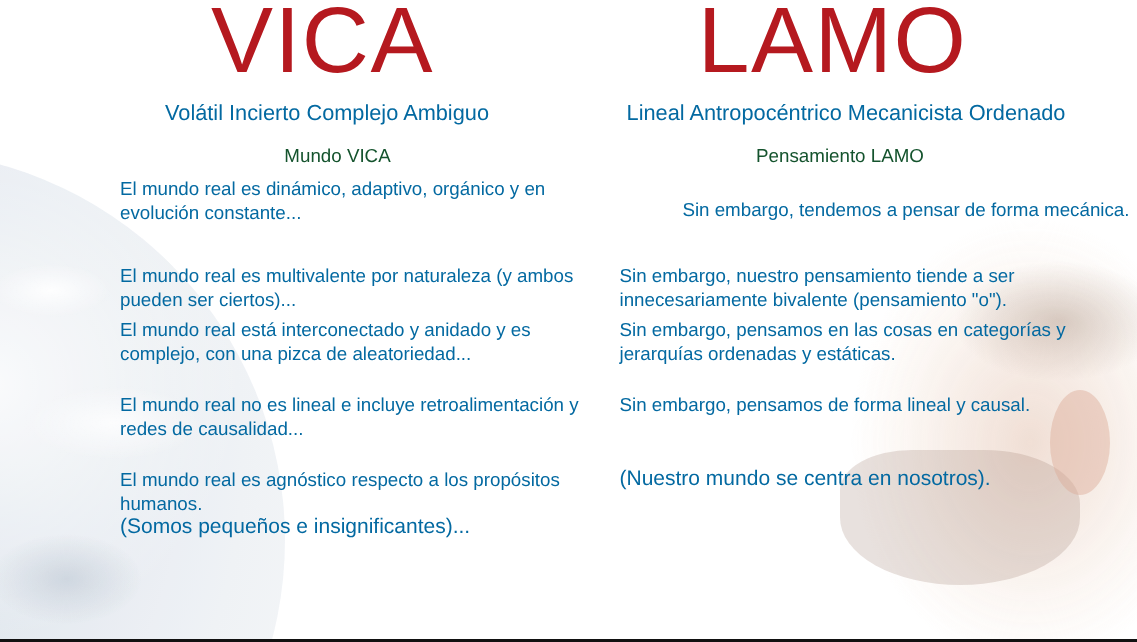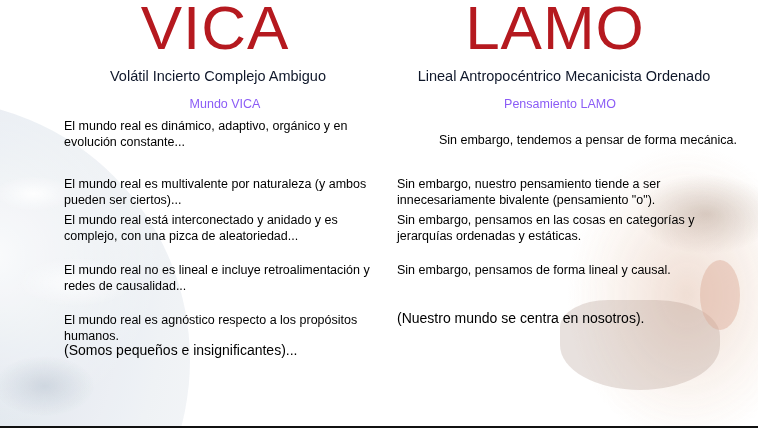--- a/index.html
+++ b/index.html
@@ -44,31 +44,31 @@
       border-radius: 30% 40% 50% 50%;
       background: rgba(150,120,105,0.22);
     }
     .title {
       position: absolute; top: -6px; font-size: 62px; font-weight: normal;
       color: #b5191f; letter-spacing: 1px; text-align: center; line-height: 1.1;
     }
     .title.left { left: 100px; width: 230px; }
     .title.right { left: 450px; width: 210px; }
     .subtitle {
-      position: absolute; top: 68px; font-size: 14.5px; color: #0f172a; text-align: center;
+      position: absolute; top: 68px; font-size: 14.5px; color: #0369a1; text-align: center;
     }
     .subtitle.left { left: 80px; width: 276px; }
     .subtitle.right { left: 400px; width: 328px; }
     .colhead {
-      position: absolute; top: 97px; font-size: 12.5px; color: #8b5cf6; text-align: center;
+      position: absolute; top: 97px; font-size: 12.5px; color: #14532d; text-align: center;
     }
     .colhead.left { left: 150px; width: 150px; }
     .colhead.right { left: 480px; width: 160px; }
     .cell {
-      position: absolute; font-size: 12.5px; line-height: 16px; color: #000000;
+      position: absolute; font-size: 12.5px; line-height: 16px; color: #0369a1; margin-left: 16px;
     }
     .cell.left { left: 64px; width: 330px; }
     .cell.right { left: 397px; width: 340px; }
     .note { display: block; font-size: 14px; line-height: 11px; margin-top: 1px; }
     .bottom-rule {
       position: absolute; left: 0; right: 0; top: 426px; height: 2px; background: #111;
     }
   </style>
 </head>
 <body>

